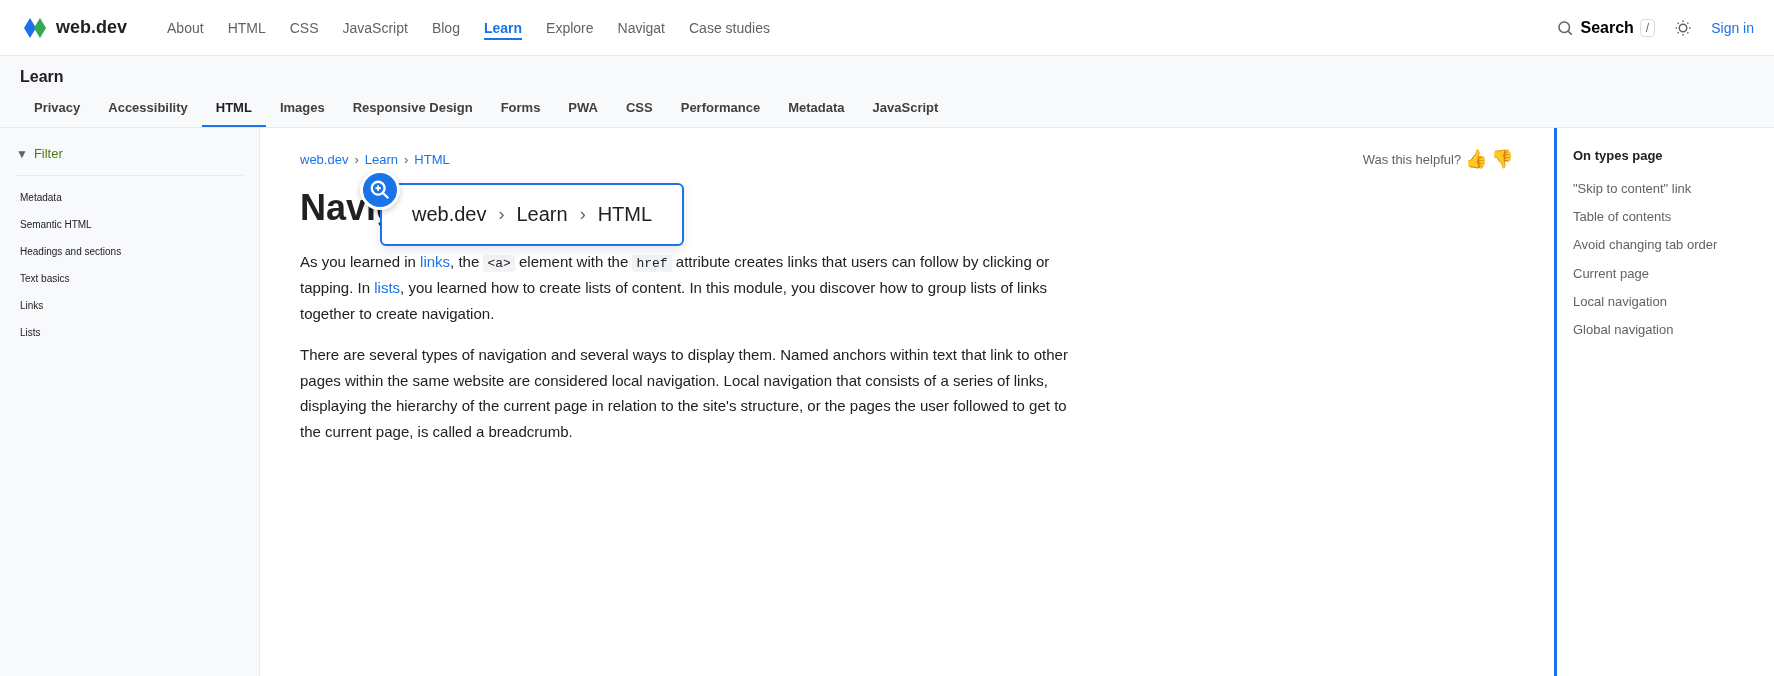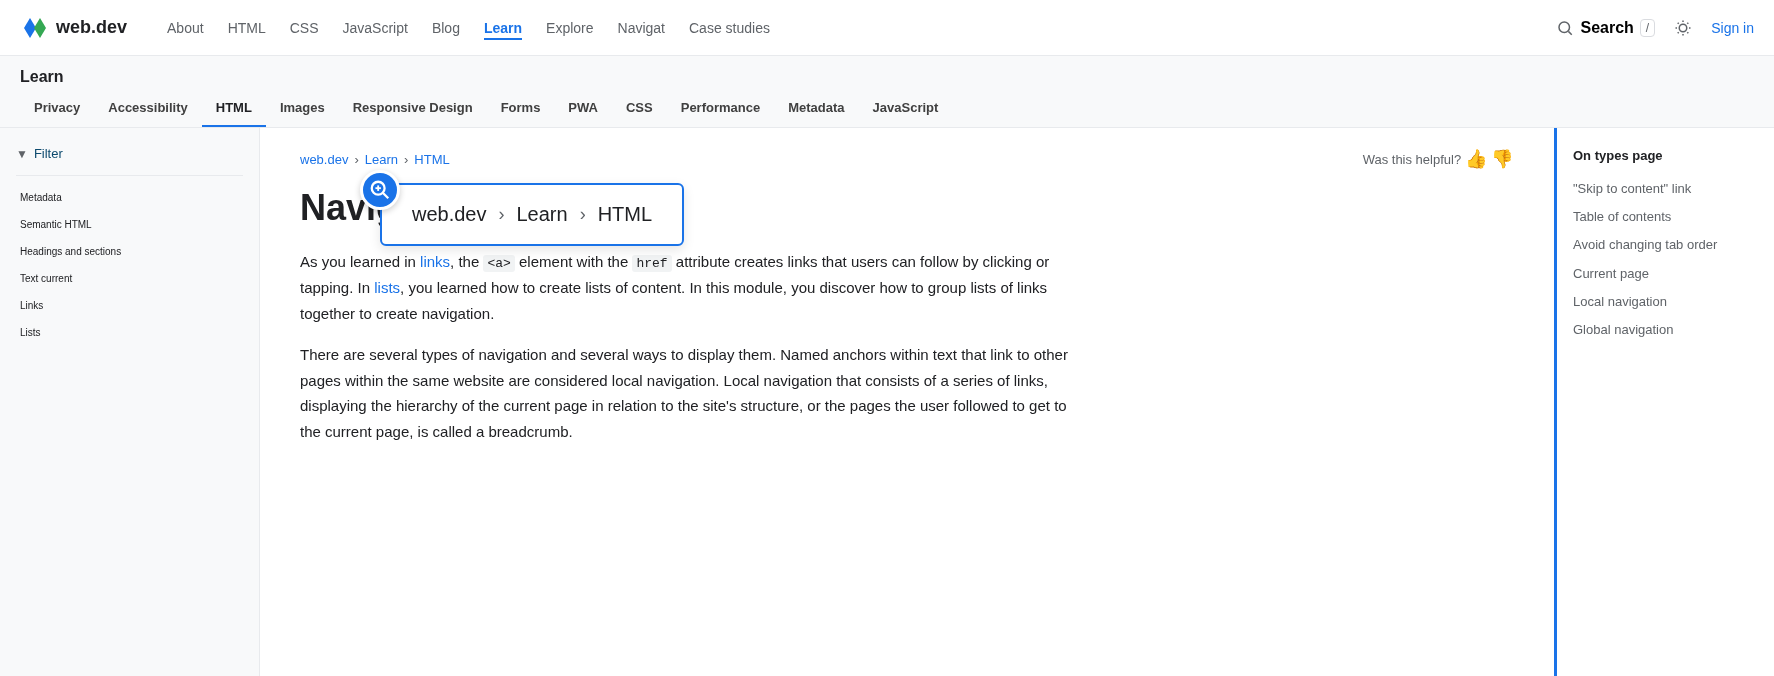--- a/index.html
+++ b/index.html
@@ -133,21 +133,21 @@
     }
     .filter-row {
       display: flex;
       align-items: center;
       gap: 6px;
       padding: 6px 16px;
       margin-bottom: 8px;
       cursor: pointer;
     }
     .filter-icon { font-size: 12px; color: #5f6368; }
-    .filter-label { font-size: 13px; color: #0c4a6e; }
+    .filter-label { font-size: 13px; color: #4d7c0f; }
     .sidebar-item {
       padding: 8px 20px;
       font-size: 10px;
       color: #202124;
       cursor: pointer;
     }
     .sidebar-divider {
       height: 1px;
       background: #e8eaed;
       margin: 8px 16px;
@@ -349,21 +349,21 @@
 
   <div class="left-sidebar">
     <div class="filter-row">
       <span class="filter-icon">▼</span>
       <span class="filter-label">Filter</span>
     </div>
     <div class="sidebar-divider"></div>
     <div class="sidebar-item">Metadata</div>
     <div class="sidebar-item">Semantic HTML</div>
     <div class="sidebar-item">Headings and sections</div>
-    <div class="sidebar-item">Text current</div>
+    <div class="sidebar-item">Text basics</div>
     <div class="sidebar-item">Links</div>
     <div class="sidebar-item">Lists</div>
   </div>
 
   <div class="content-area">
 
     <div class="breadcrumb-row">
       <div class="breadcrumb">
         <span class="breadcrumb-link">web.dev</span>
         <span class="breadcrumb-sep">›</span>

